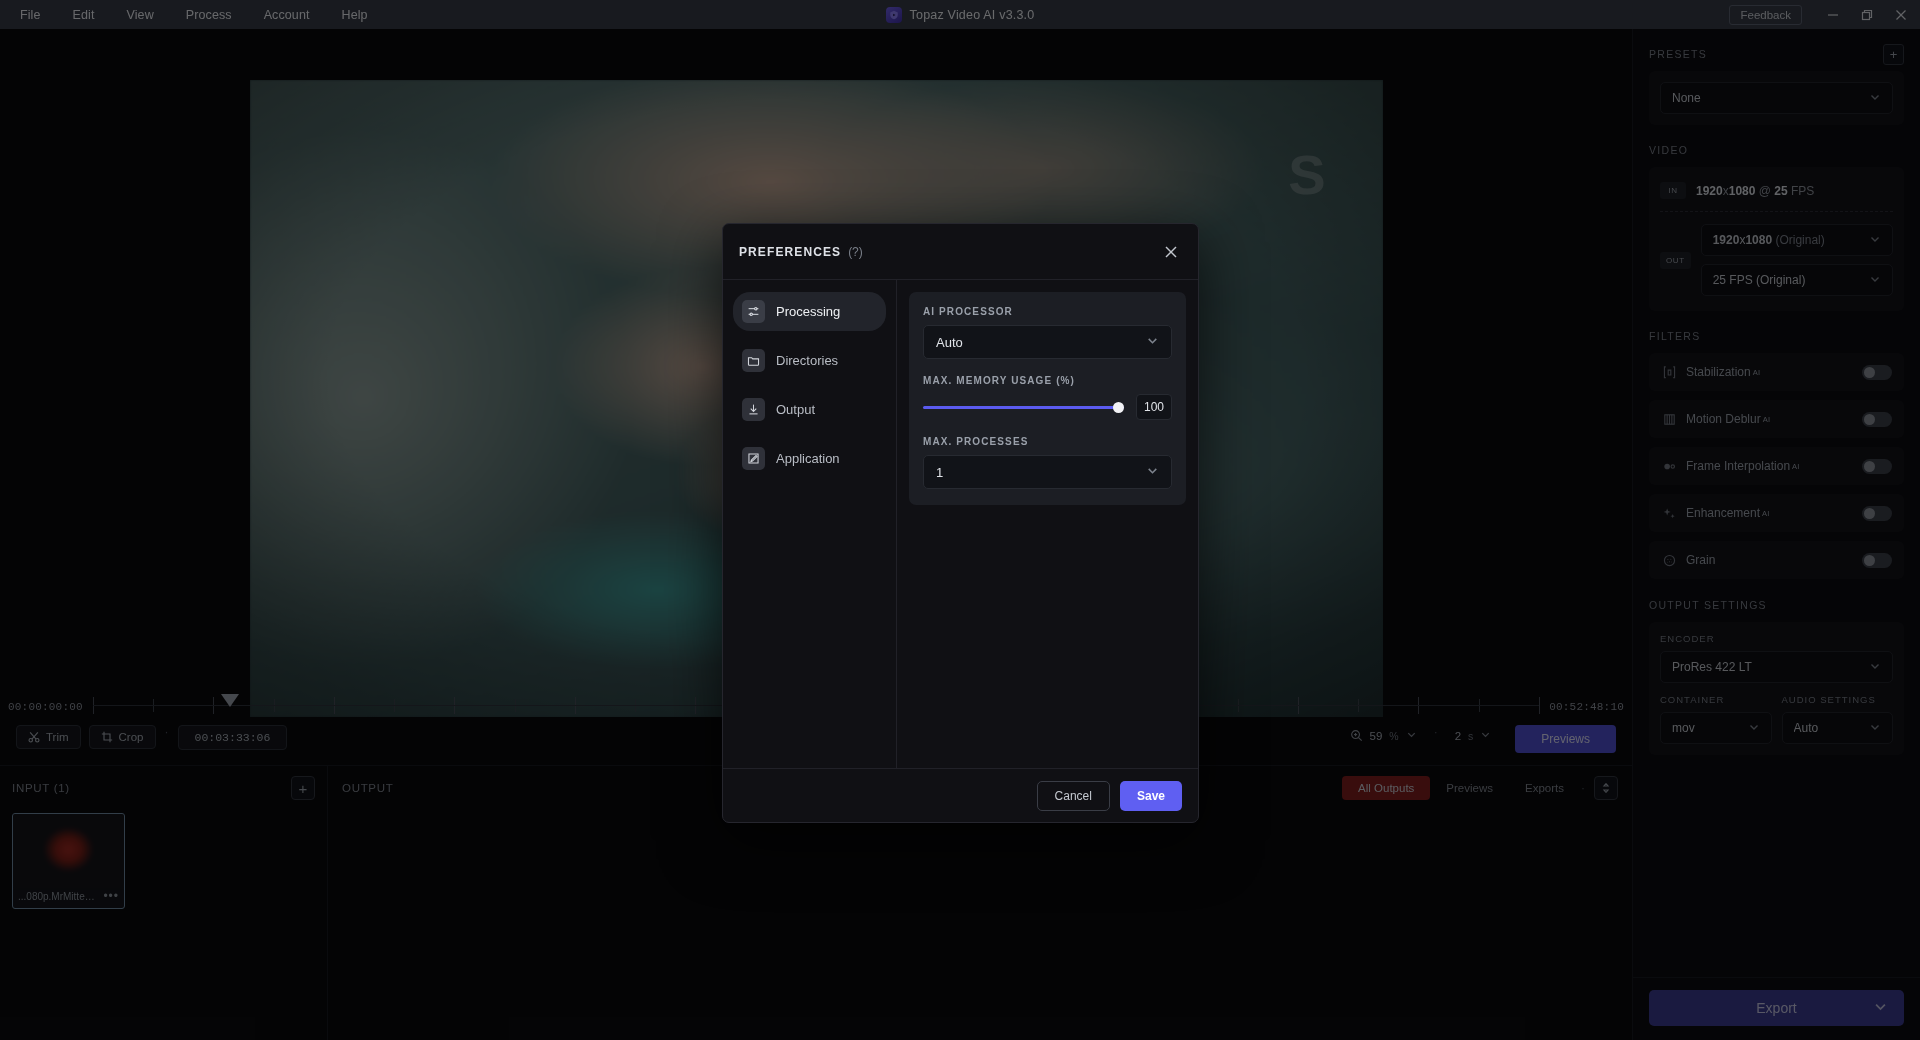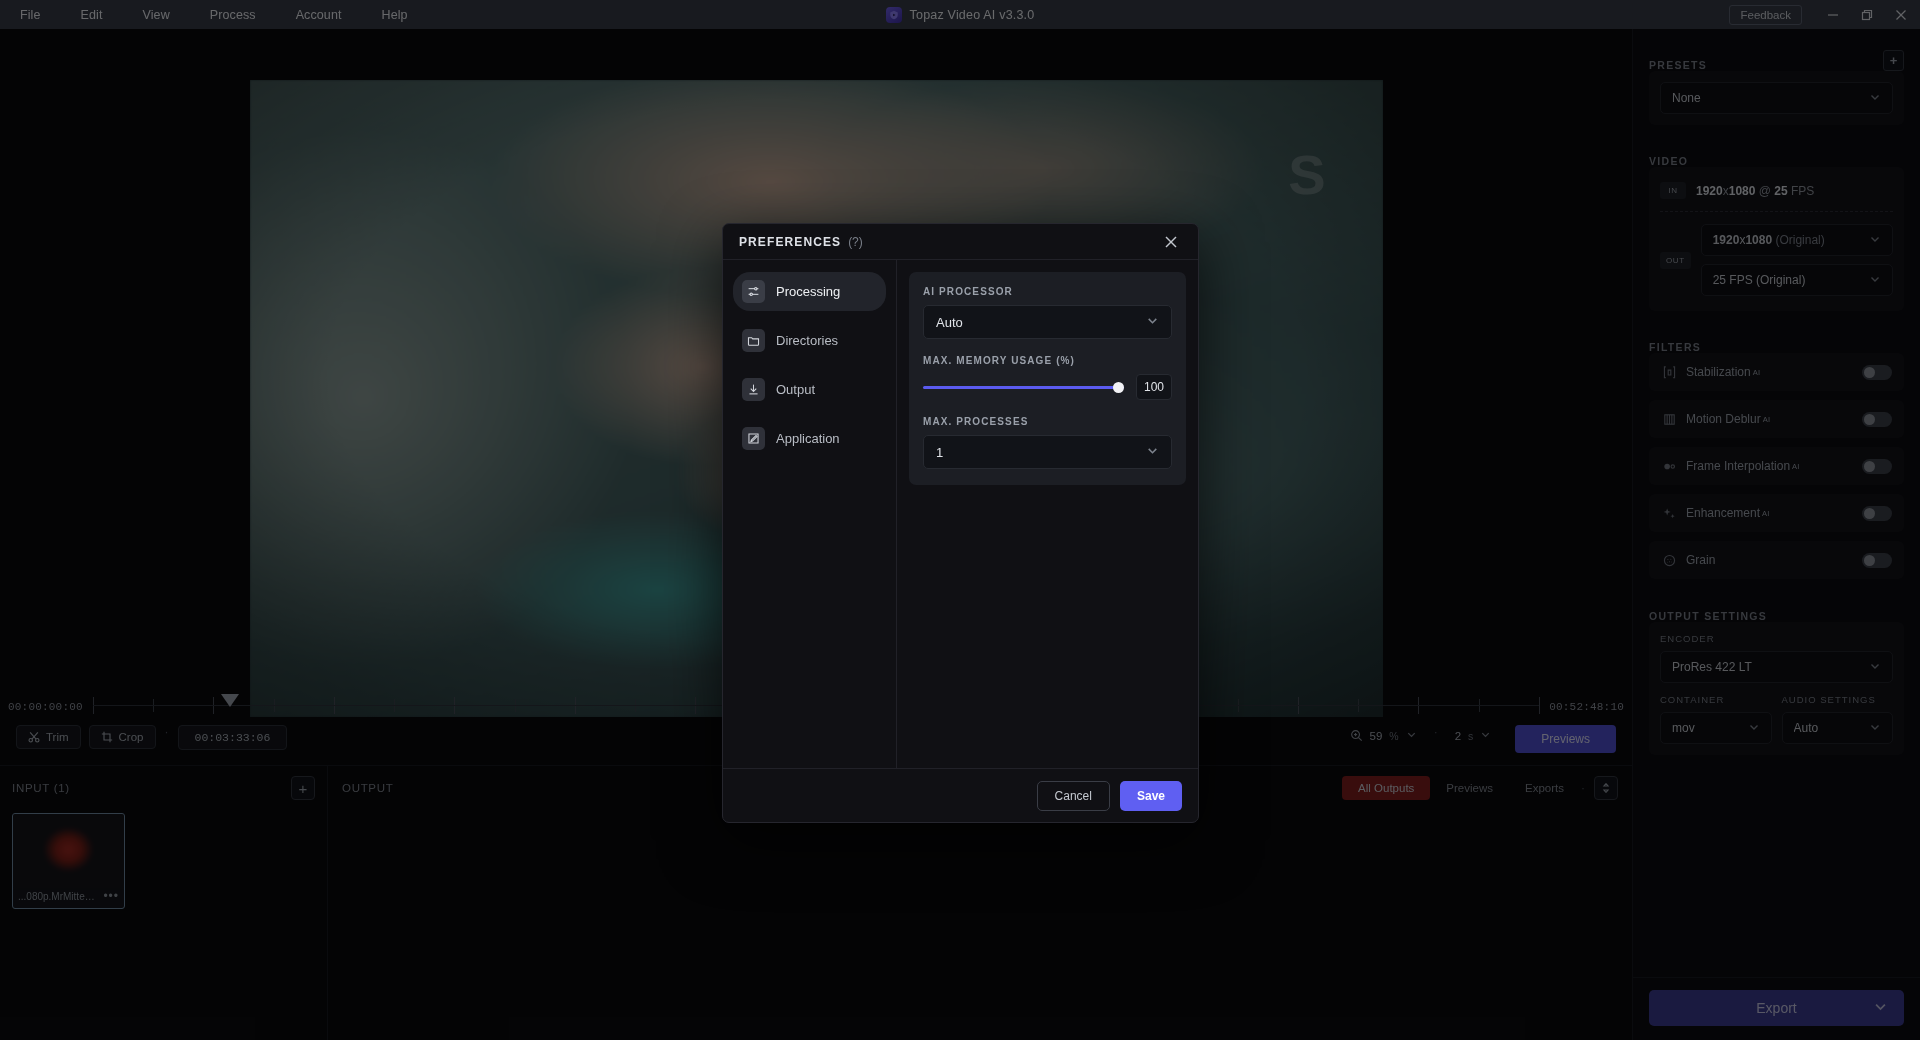--- a/index.html
+++ b/index.html
@@ -10,21 +10,21 @@
     color: #c9ccd4;
     overflow: hidden;
   }
   .app { position: relative; width: 1920px; height: 1040px; display: flex; flex-direction: column; }
 
   
   .titlebar {
     height: 29px; background: #353a45; display: flex; align-items: center;
     position: relative; flex: none; z-index: 5;
   }
-  .menu { display: flex; align-items: center; gap: 16px; padding-left: 8px; }
+  .menu { display: flex; align-items: center; gap: 8px; padding-left: 8px; }
   .menu-item {
     font-size: 12.5px; color: #e4e6eb; padding: 5px 12px; border-radius: 3px; cursor: default;
     letter-spacing: .1px;
   }
   .title-center {
     position: absolute; left: 0; right: 0; top: 0; height: 29px;
     display: flex; align-items: center; justify-content: center; gap: 8px; pointer-events: none;
   }
   .logo-shield {
     width: 16px; height: 16px; border-radius: 4px;
@@ -151,21 +151,21 @@
     cursor: pointer; margin-left: 8px;
   }
   .sort-btn svg { stroke: #9aa0aa; fill: none; stroke-width: 1.2; }
 
   
   .sidebar {
     width: 288px; flex: none; background: #0c0c10; border-left: 1px solid #17191f;
     display: flex; flex-direction: column; overflow: hidden;
   }
   .sb-scroll { flex: 1; overflow: hidden; padding: 0 16px; }
-  .sec-head { display: flex; align-items: flex-end; height: 34px; margin-top: 8px; font-weight: bold; }
+  .sec-head { display: flex; align-items: center; height: 34px; margin-top: 8px; }
   .sec-title { font-size: 10.5px; color: #7a7f89; letter-spacing: 1.3px; }
   .sec-add {
     width: 21px; height: 21px; border: 1px solid #31353e; border-radius: 3px;
     color: #9aa0aa; font-size: 13px; line-height: 1; background: #101219;
     display: flex; align-items: center; justify-content: center; cursor: pointer; margin-left: auto;
   }
   .card { background: #131318; border-radius: 6px; padding: 11px; }
   .select {
     background: #0e0e13; border: 1px solid #23252c; border-radius: 5px;
     height: 32px; display: flex; align-items: center; padding: 0 11px;
@@ -208,21 +208,21 @@
   .export-btn .chev { position: absolute; right: 16px; top: 50%; transform: translateY(-50%); }
 
   
   .overlay { position: absolute; inset: 0; background: rgba(0,0,0,.55); z-index: 20; }
   .modal {
     position: absolute; left: 722px; top: 223px; width: 477px; height: 600px;
     background: #101014; border: 1px solid #26262e; border-radius: 7px;
     box-shadow: 0 18px 60px rgba(0,0,0,.7); z-index: 21;
     display: flex; flex-direction: column; overflow: hidden;
   }
-  .modal-head { height: 36px; display: flex; align-items: center; padding: 0 16px; border-bottom: 1px solid #212128; }
+  .modal-head { height: 56px; display: flex; align-items: center; padding: 0 16px; border-bottom: 1px solid #212128; }
   .modal-title { font-size: 12px; color: #dfe2e8; letter-spacing: 1.1px; font-weight: 700; }
   .modal-q { font-size: 12px; color: #7a7f89; margin-left: 7px; }
   .modal-close { margin-left: auto; cursor: pointer; padding: 4px; display:flex; }
   .modal-close svg { stroke: #c2c6cd; stroke-width: 1.4; fill: none; }
   .modal-body { flex: 1; display: flex; min-height: 0; }
   .modal-nav { width: 174px; flex: none; border-right: 1px solid #212128; padding: 12px 10px; }
   .nav-item {
     display: flex; align-items: center; gap: 11px; padding: 8px 9px; border-radius: 17px;
     cursor: pointer; margin-bottom: 10px;
   }

